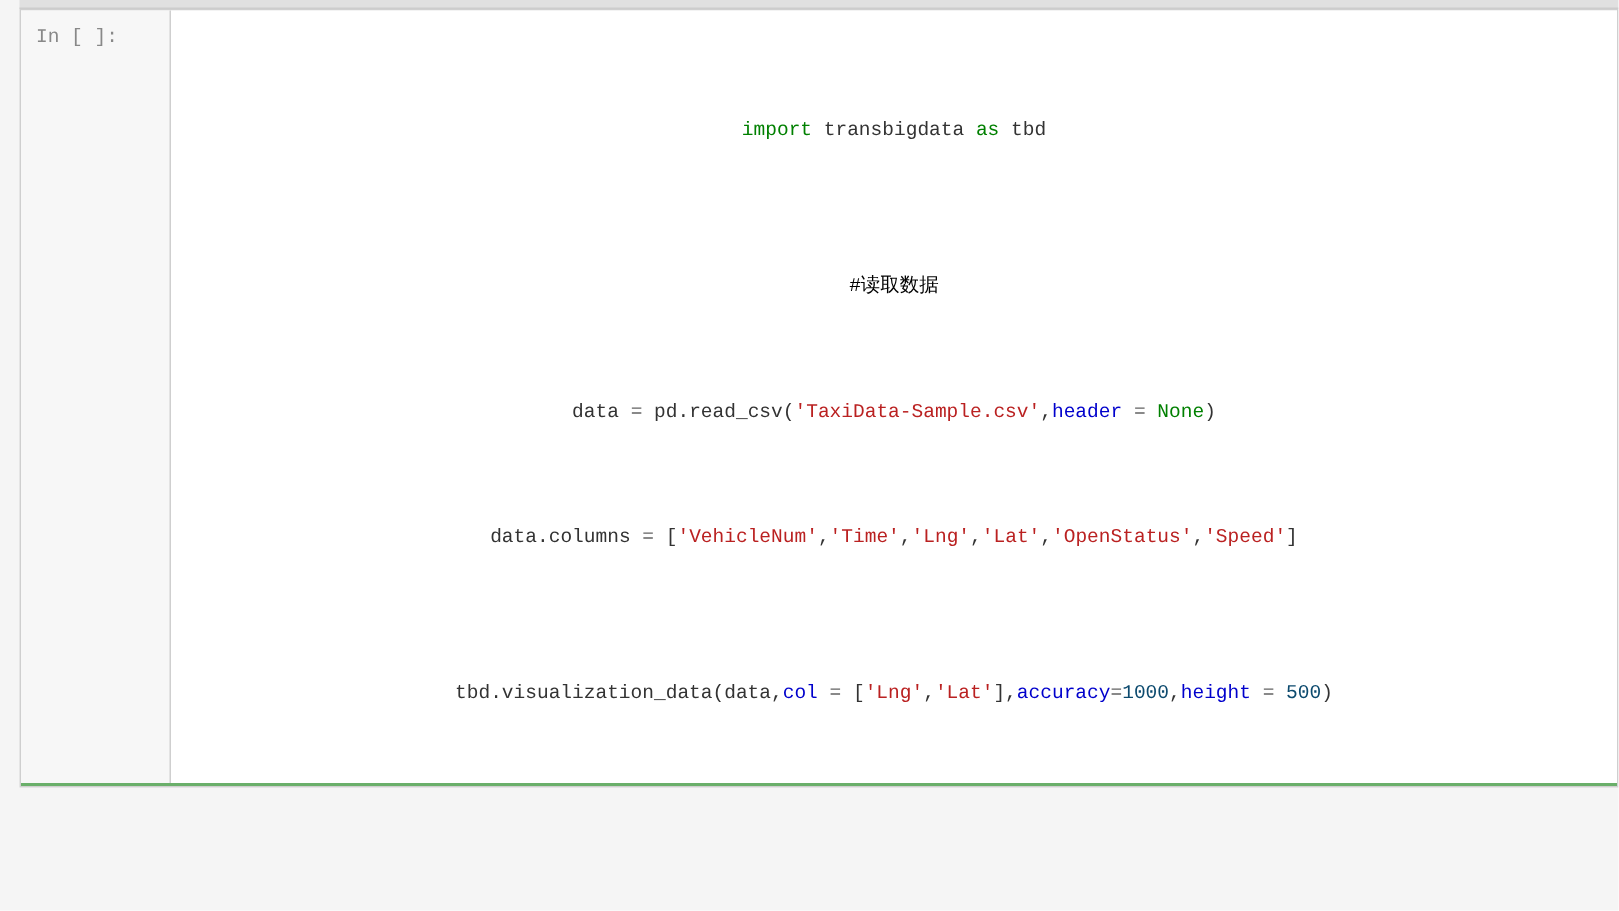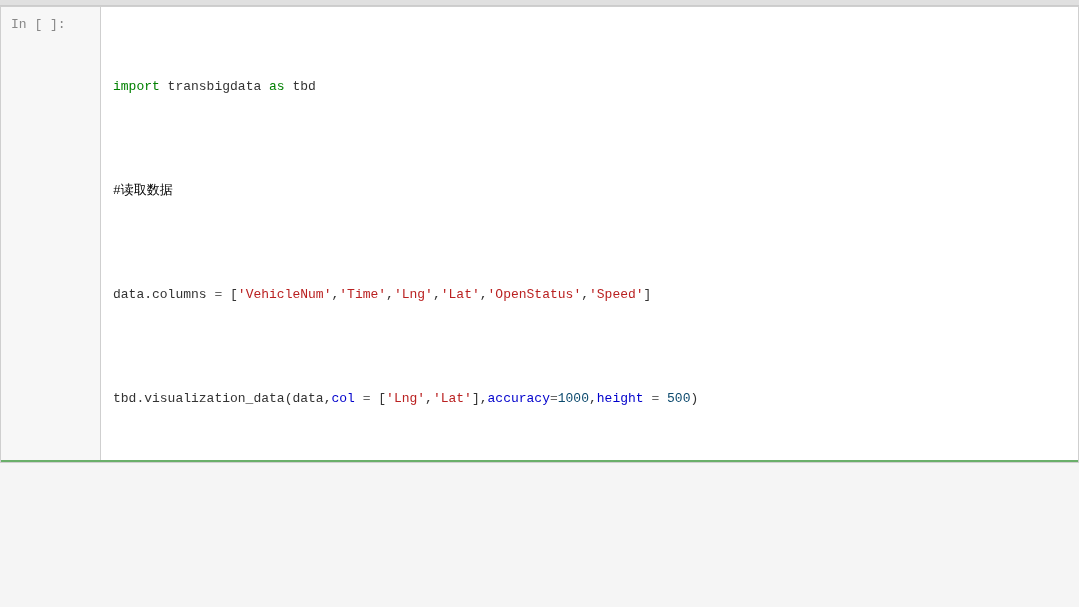--- a/index.html
+++ b/index.html
@@ -16,20 +16,21 @@
       height: 607px;
       overflow: hidden;
     }
 
     .notebook-container {
       width: 1079px;
       height: 607px;
       background: #f5f5f5;
       display: flex;
       flex-direction: column;
+      padding-left: 13px;
     }
 
     
     .top-bar {
       height: 6px;
       background: #e0e0e0;
       border-bottom: 1px solid #cccccc;
     }
 
     
@@ -79,40 +80,42 @@
     .str { color: #ba2121; }
     .param { color: #0000cc; }
     .eq { color: #666666; }
     .val-none { color: #008000; }
     .num { color: #0c4a6e; }
     .plain { color: #333333; }
 
     .code-line {
       display: block;
       min-height: 1.4em;
+      text-align: center;
     }
   </style>
 </head>
 <body>
 
 <div class="notebook-container">
   <div class="top-bar"></div>
 
   <div class="cell">
     <div class="cell-input-area">
       <div class="cell-prompt">
         <span>In [ ]:</span>
       </div>
       <div class="cell-code">
         
         <span class="code-line"><span class="kw">import</span><span class="plain"> transbigdata </span><span class="kw">as</span><span class="plain"> tbd</span></span>
         
         
         <span class="code-line"><span class="comment">#读取数据</span></span>
         
+        <span class="code-line"><span class="plain">data </span><span class="eq">=</span><span class="plain"> pd.read_csv(</span><span class="str">'TaxiData-Sample.csv'</span><span class="plain">,</span><span class="param">header</span><span class="plain"> </span><span class="eq">=</span><span class="plain"> </span><span class="val-none">None</span><span class="plain">)</span></span>
         
         <span class="code-line"><span class="plain">data.columns </span><span class="eq">=</span><span class="plain"> [</span><span class="str">'VehicleNum'</span><span class="plain">,</span><span class="str">'Time'</span><span class="plain">,</span><span class="str">'Lng'</span><span class="plain">,</span><span class="str">'Lat'</span><span class="plain">,</span><span class="str">'OpenStatus'</span><span class="plain">,</span><span class="str">'Speed'</span><span class="plain">]</span></span>
         
         
         <span class="code-line"><span class="plain">tbd.visualization_data(data,</span><span class="param">col</span><span class="plain"> </span><span class="eq">=</span><span class="plain"> [</span><span class="str">'Lng'</span><span class="plain">,</span><span class="str">'Lat'</span><span class="plain">],</span><span class="param">accuracy</span><span class="eq">=</span><span class="num">1000</span><span class="plain">,</span><span class="param">height</span><span class="plain"> </span><span class="eq">=</span><span class="plain"> </span><span class="num">500</span><span class="plain">)</span></span>
       </div>
     </div>
   </div>
 
 </div>

